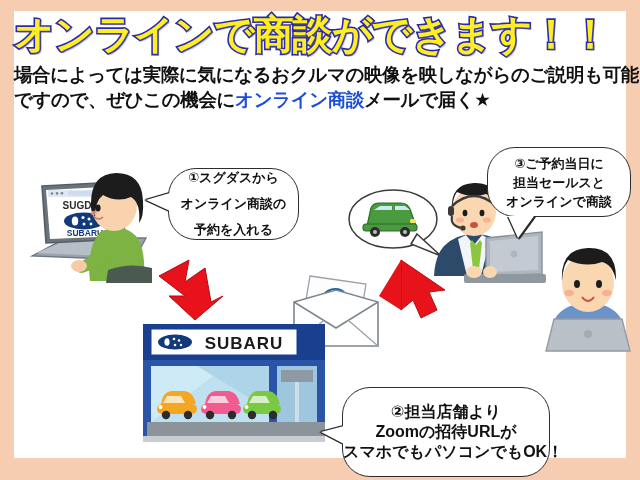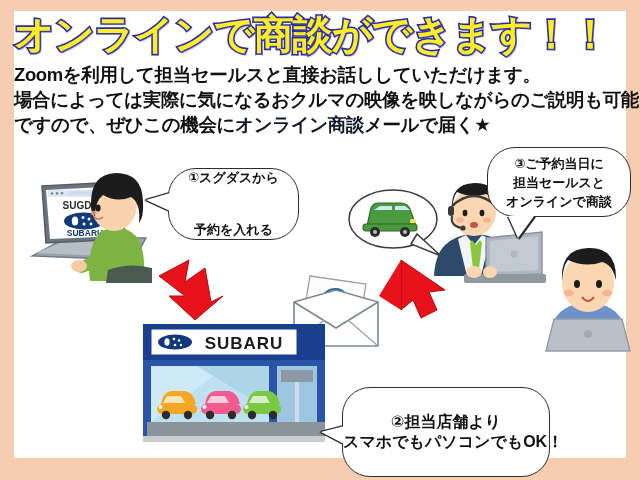--- a/index.html
+++ b/index.html
@@ -28,21 +28,21 @@
     text-shadow:2px 2px 0 rgba(90,90,170,.35);
   }
 
   
   .body-lines{
     position:absolute;left:14px;top:62px;width:616px;
     font-size:18.5px;font-weight:bold;color:#111;
     line-height:25px;letter-spacing:-.4px;white-space:nowrap;
   }
   .body-lines div{height:25px;}
-  .hl-red{color:#0f172a;}
+  .hl-red{color:#1d4ed8;}
 
   
   .bubble{
     position:absolute;background:#fff;border:1.6px solid #2d2d2d;
     border-radius:28px;box-sizing:border-box;
     font-weight:bold;color:#111;text-align:center;
     display:flex;flex-direction:column;justify-content:center;
   }
   .bubble .ln{white-space:nowrap;}
   .tail{position:absolute;width:0;height:0;}
@@ -74,21 +74,20 @@
 </head>
 <body>
 
 <div id="stage">
   <div class="frame"></div>
   <div class="card"></div>
 
   <div class="headline">オンラインで商談ができます！！</div>
 
   <div class="body-lines">
-    <div>Zoomを利用して担当セールスと直接お話ししていただけます。</div>
     <div>場合によっては実際に気になるおクルマの映像を映しながらのご説明も可能</div>
     <div><span>ですので、ぜひこの機会に</span><span class="hl-red">オンライン商談</span><span>メールで届く★</span></div>
   </div>
 
   <div class="art" id="art-person-laptop">
     <svg viewBox="0 0 140 125" width="140" height="125">
 
       <path d="M10 96 L44 78 L124 78 L112 100 Z" fill="#9aa3ad" stroke="#6f7880" stroke-width="1.4"></path>
       <path d="M14 93 L45 80 L118 80 L108 97 Z" fill="#b6bec6"></path>
 
@@ -120,20 +119,21 @@
       <path d="M72 57 q5 4 9 0" stroke="#c47b62" stroke-width="1.6" fill="none"></path>
       <ellipse cx="72" cy="53" rx="3.4" ry="2.2" fill="#f3a98c" opacity=".75"></ellipse>
 
       <path d="M86 110 q22 -8 44 -2 l0 15 l-46 0 Z" fill="#4a5a50"></path>
     </svg>
   </div>
 
   <div class="bubble" id="bubble1">
     <span class="tail"></span>
     <span class="ln">①スグダスから</span>
+    <span class="ln">オンライン商談の</span>
     <span class="ln">予約を入れる</span>
   </div>
 
   <div class="art" id="art-arrow-down">
     <svg viewBox="0 0 80 72" width="80" height="72">
       <path d="M4 24 L34 8 L30 30 L50 16 L56 50 L68 44 L40 68 L14 44 L30 44 Z" fill="#e8131a" stroke="#b00d12" stroke-width="1"></path>
     </svg>
   </div>
 
   <div class="art" id="art-envelope">
@@ -274,15 +274,16 @@
         <circle cx="136" cy="97" r="4.2" fill="#2c2c2c"></circle>
         <circle cx="109.5" cy="89" r="2" fill="#fff"></circle>
       </g>
       <rect x="6" y="118" width="182" height="6" fill="#c9ccd0"></rect>
     </svg>
   </div>
 
   <div class="bubble" id="bubble2">
     <span class="tail"></span>
     <span class="ln">②担当店舗より</span>
+    <span class="ln">Zoomの招待URLが</span>
     <span class="ln">スマホでもパソコンでもOK！</span>
   </div>
 </div>
 
 </body></html>

